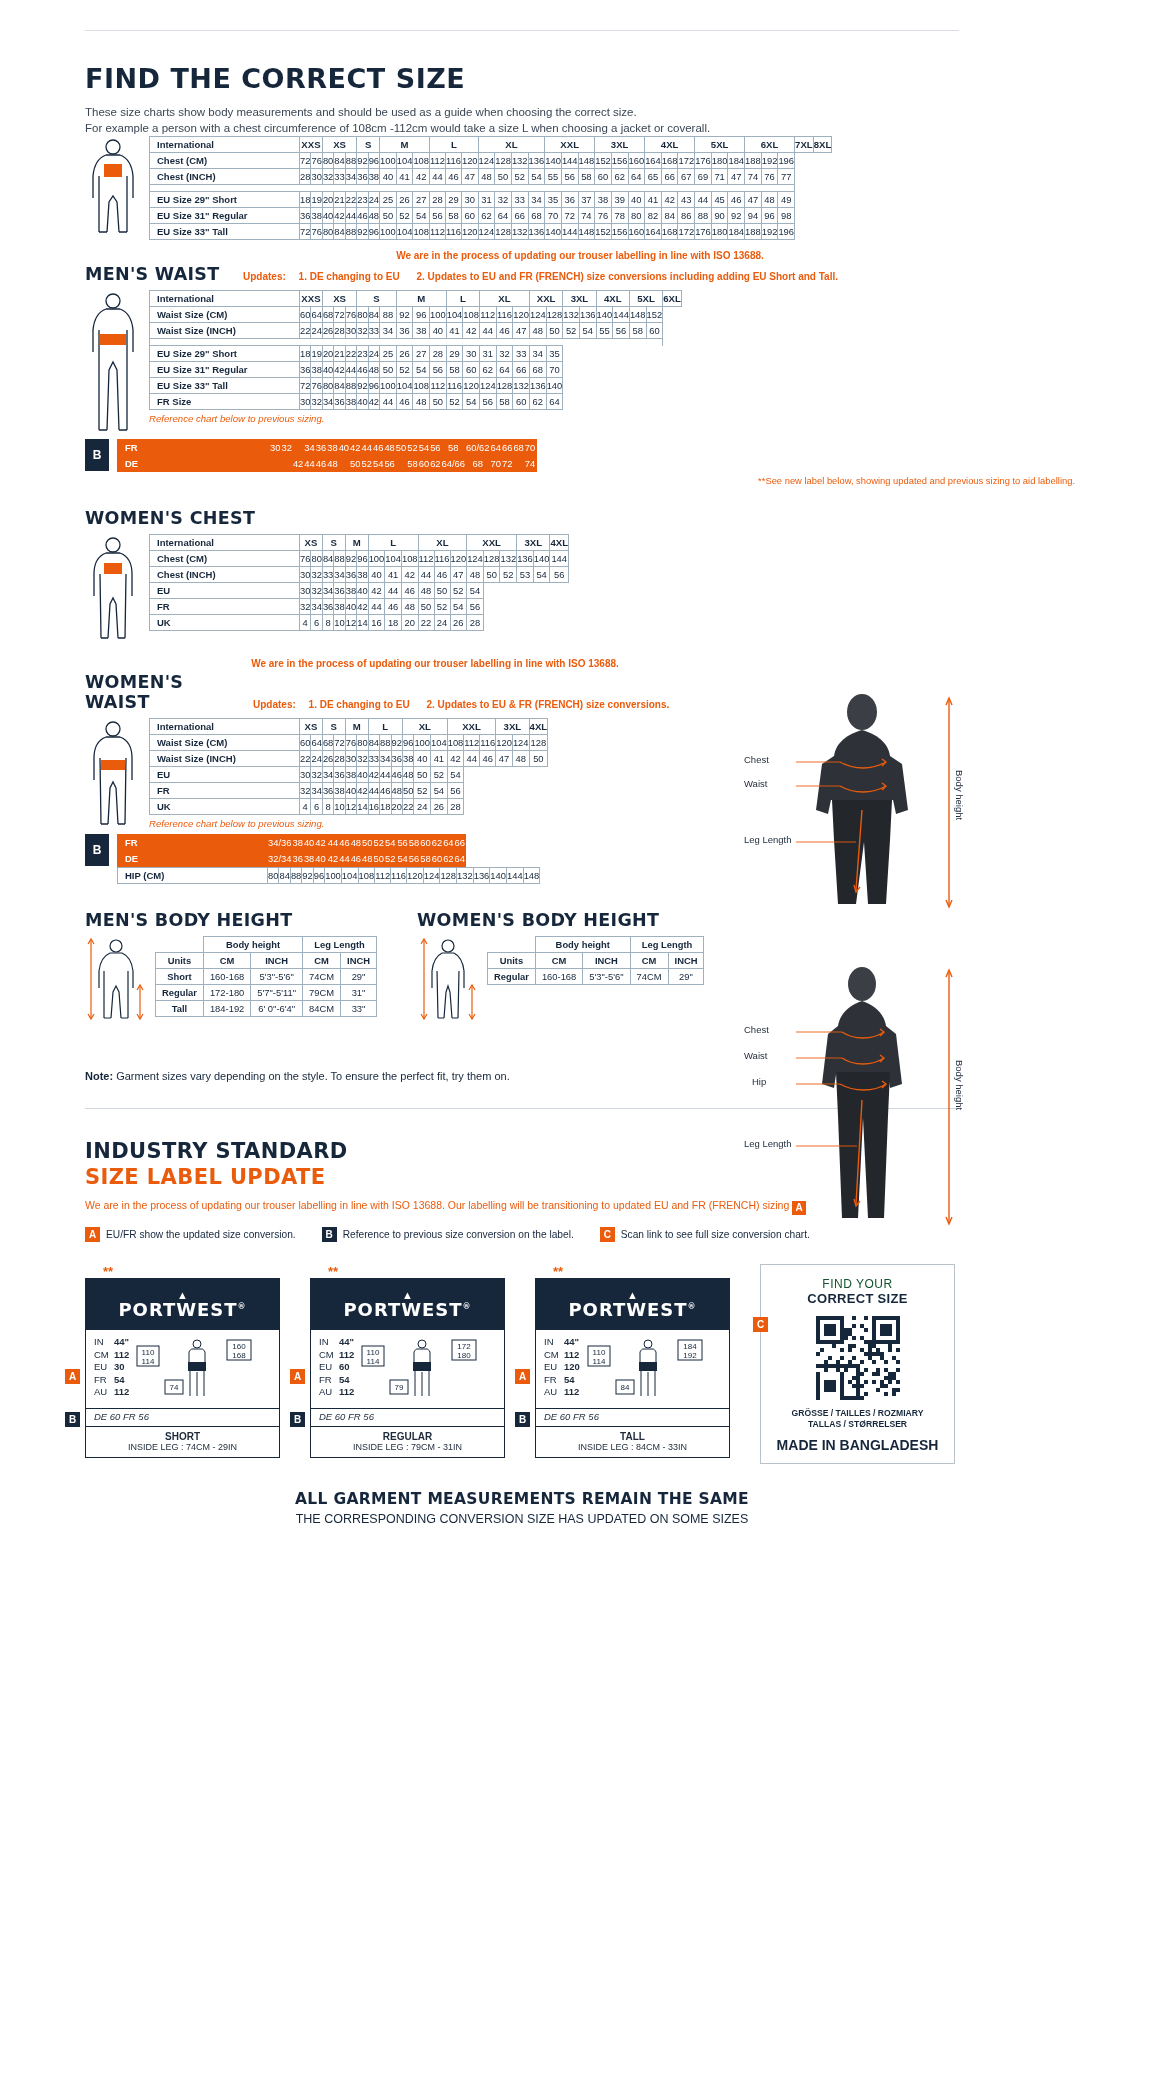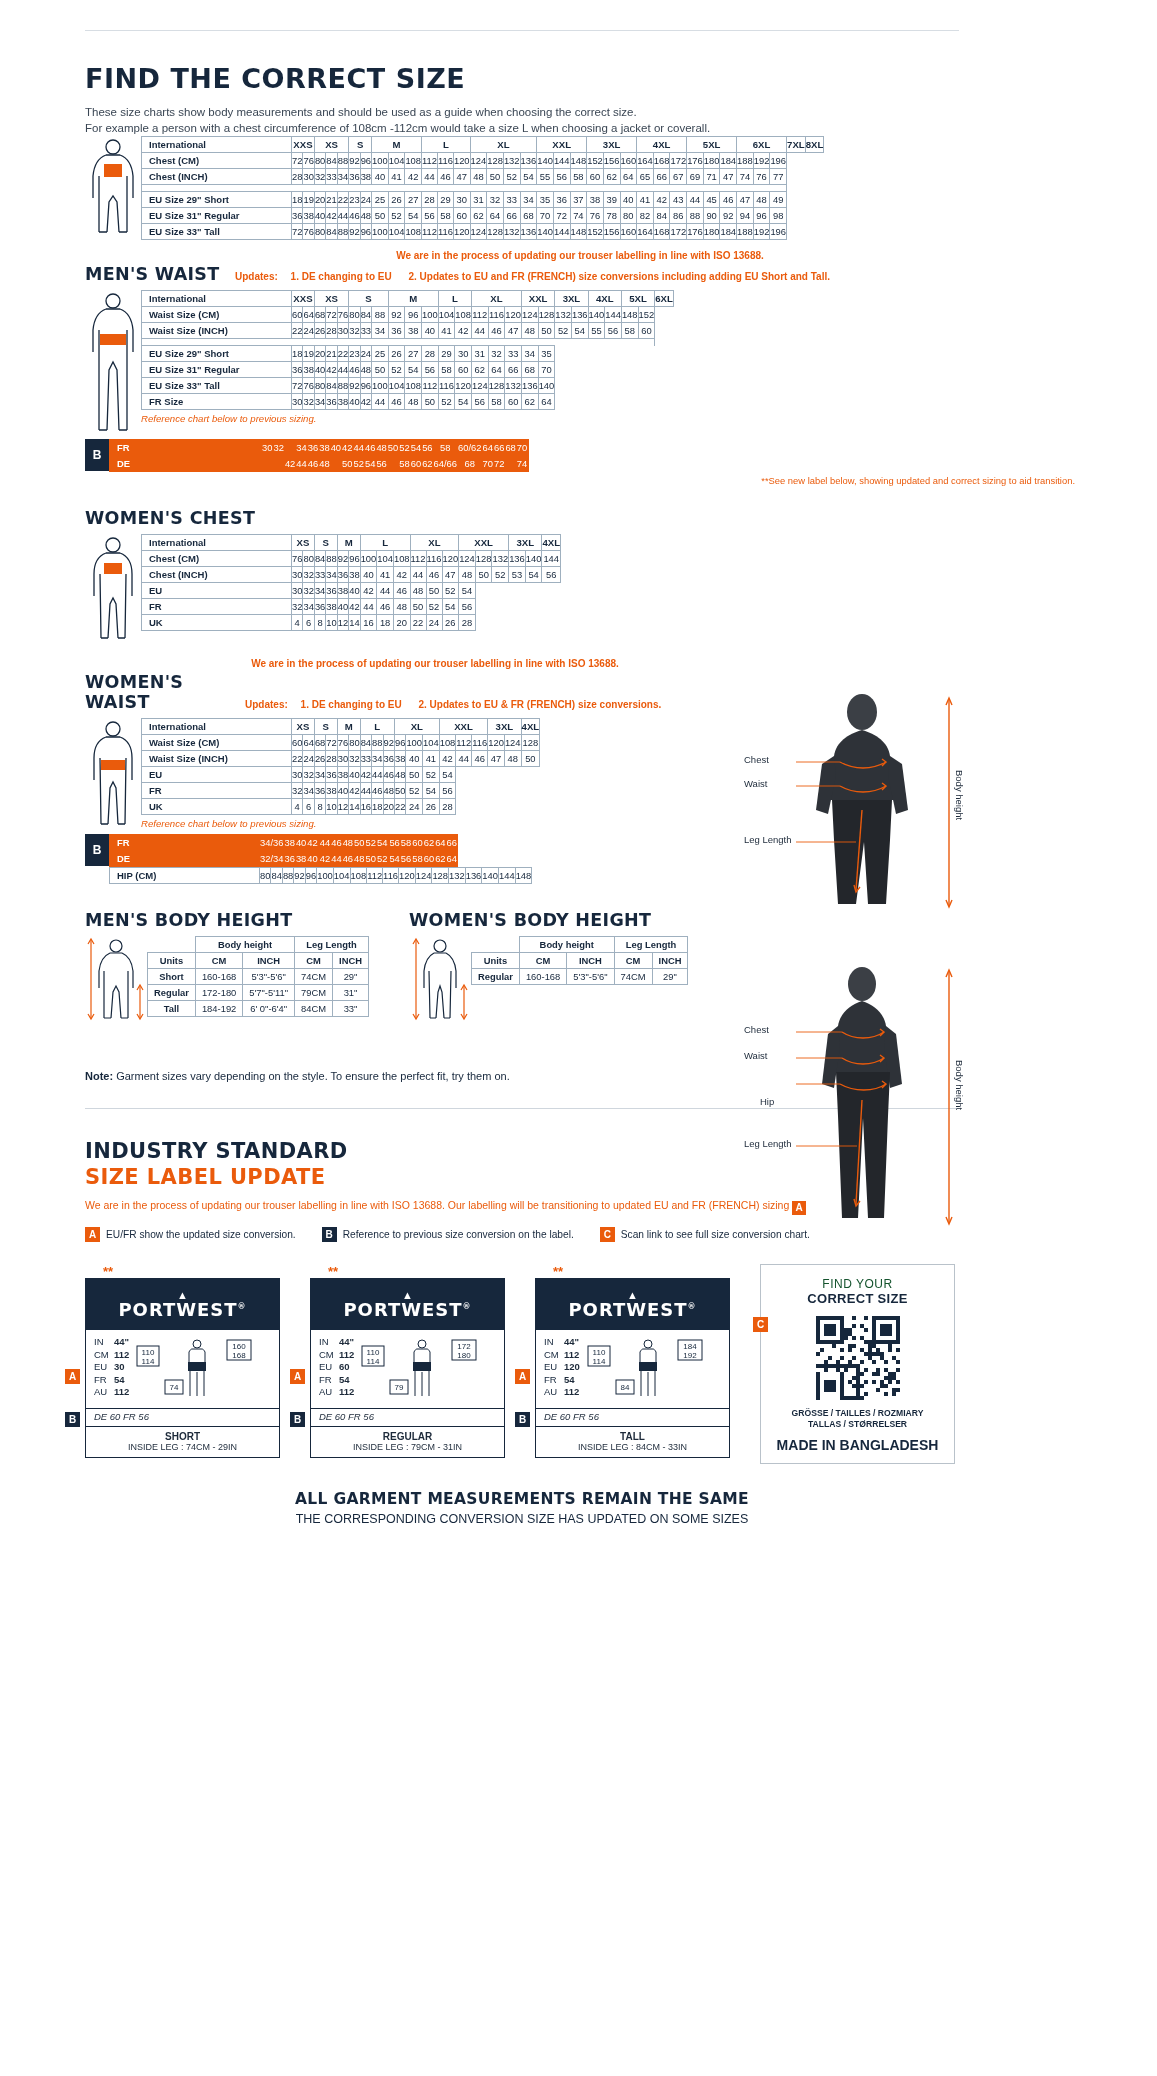--- a/index.html
+++ b/index.html
@@ -79,21 +79,21 @@
   table.orangetbl td.lbl { text-align:left; padding-left:7px; font-weight:bold; width:150px; }
 
   .bbadge {
     width:24px; height:32px; background:#16273c; color:#fff; font-weight:bold;
     font-size:12px; display:flex; align-items:center; justify-content:center;
   }
 
   
   .silho { width: 56px; }
 
-  .row { display:flex; align-items:flex-start; }
+  .row { display:flex; align-items:flex-start;gap:8px; }
 
   
   table.bh { border-collapse: collapse; font-size: 9.4px; }
   table.bh td, table.bh th {
     border:1px solid #9fb0bf; text-align:center; padding:2px 6px; height:15px;
     color:#16273c; font-weight:normal; white-space:nowrap;
   }
   table.bh th { font-weight:bold; }
   table.bh td.lbl, table.bh th.lbl { font-weight:bold; }
   .nb { border:none !important; }
@@ -616,21 +616,21 @@
             <td>70</td>
             <td>72</td>
             <td></td>
             <td>74</td>
             <td></td>
           </tr>
         </tbody>
     </table>
   </div>
   <div style="width:990px; margin-left:85px;">
-    <div class="star-note">**See new label below, showing updated and correct sizing to aid transition.</div>
+    <div class="star-note">**See new label below, showing updated and previous sizing to aid labelling.</div>
   </div>
 
   <h2 class="sect" style="margin:22px 0 6px 85px;">WOMEN'S CHEST</h2>
   <div class="row" style="margin-left:85px;">
     <div class="silho">
       <svg width="56" height="110" viewBox="0 0 56 110">
         <g fill="none" stroke="#16273c" stroke-width="1.3">
           <circle cx="28" cy="11" r="7"></circle>
           <path d="M21 19 C13 22,9 29,9 40 L9 62 M35 19 C43 22,47 29,47 40 L47 62"></path>
           <path d="M21 19 L35 19 M15 40 L16 104 M41 40 L40 104 M16 104 L23 104 M33 104 L40 104"></path>
@@ -1138,21 +1138,21 @@
         </g>
         <g stroke="#ea5b0c" stroke-width="0.9" fill="none">
           <path d="M52 72 L98 72"></path>
             <path d="M52 98 L98 98"></path>
             <path d="M52 124 L96 124"></path>
             <path d="M52 186 L113 186"></path>
         </g>
       </svg>
       <div style="position:absolute; left:0px; top:64px; font-size:9.5px;">Chest</div>
       <div style="position:absolute; left:0px; top:90px; font-size:9.5px;">Waist</div>
-      <div style="position:absolute; left:16px; top:116px; font-size:9.5px;margin-top:20px;">Hip</div>
+      <div style="position:absolute; left:8px; top:116px; font-size:9.5px;">Hip</div>
       <div style="position:absolute; left:0px; top:178px; font-size:9.5px;">Leg Length</div>
       <div style="position:absolute; left:210px; top:100px; font-size:9.5px; writing-mode:vertical-rl;">Body height</div>
     </div>
   </div>
 
   <div class="divider" style="margin-top:26px;"></div>
 
   <h2 class="ind" style="margin-top:30px;">INDUSTRY STANDARD</h2>
   <h2 class="ind2" style="margin-top:2px;">SIZE LABEL UPDATE</h2>
   <div class="ind-sub">

